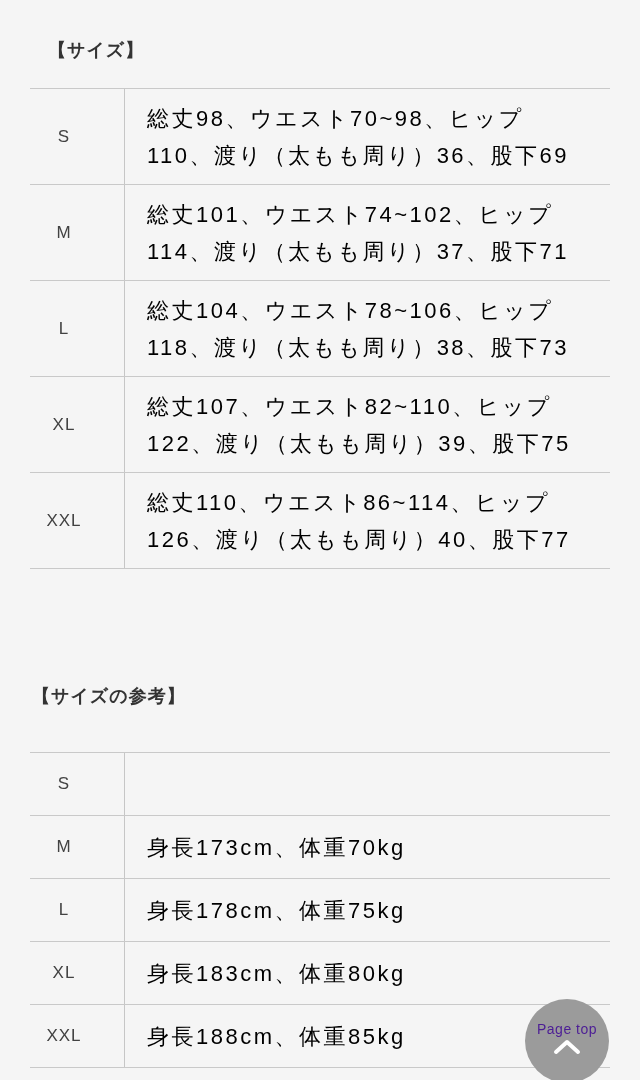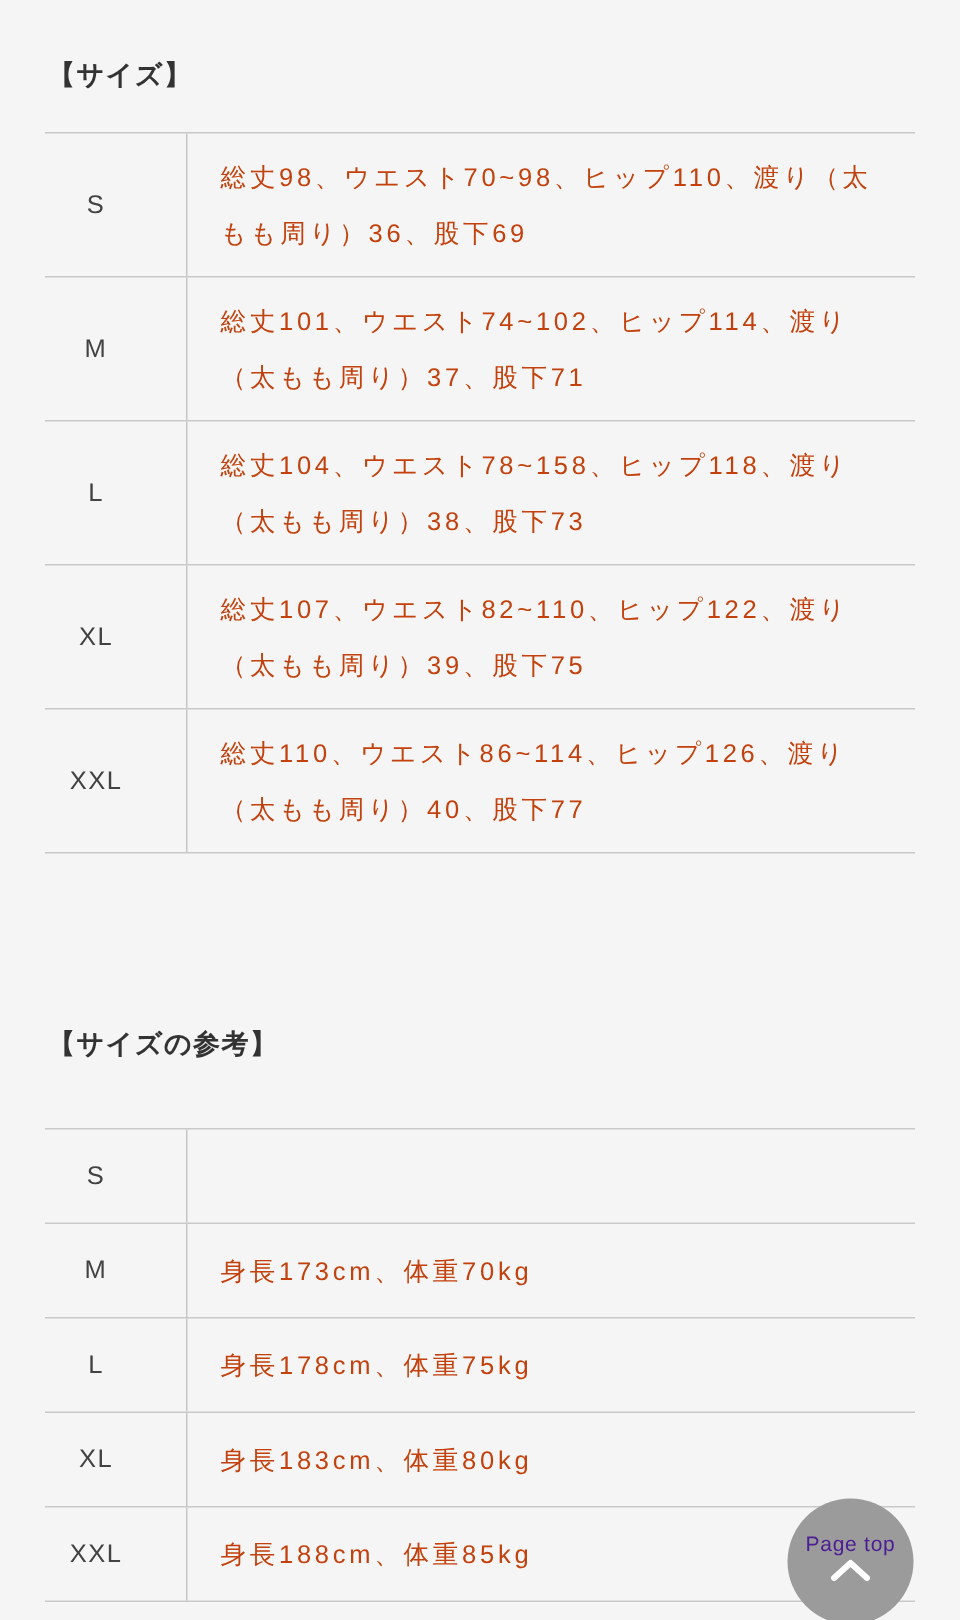--- a/index.html
+++ b/index.html
@@ -17,21 +17,21 @@
     -webkit-font-smoothing: antialiased;
   }
   .section-heading {
     font-size: 18px;
     font-weight: 700;
     color: #333333;
     line-height: 24px;
     letter-spacing: 1px;
   }
   .heading-size {
-    margin: 38px 0 26px 32px;
+    margin: 38px 0 26px 48px;
   }
   .heading-size-ref {
     margin: 115px 0 44px 32px;
   }
   .size-table {
     margin-left: 30px;
     width: 580px;
     border-top: 1px solid #c9c9c9;
   }
   .size-row {
@@ -53,24 +53,24 @@
     color: #424242;
     letter-spacing: 1px;
     flex-shrink: 0;
   }
   .cell-detail {
     flex: 1;
     display: flex;
     align-items: center;
     box-sizing: border-box;
     padding: 10px 24px 10px 22px;
-    font-size: 17px;
+    font-size: 22px;
     line-height: 37px;
     letter-spacing: 2.5px;
-    color: #c2410c;
+    color: #000000;
   }
   .page-top-button {
     position: absolute;
     left: 525px;
     top: 999px;
     width: 84px;
     height: 84px;
     border-radius: 50%;
     background: #9b9b9b;
     border: none;
@@ -105,21 +105,21 @@
     <div class="size-row">
       <div class="cell-label">S</div>
       <div class="cell-detail">総丈98、ウエスト70~98、ヒップ110、渡り（太もも周り）36、股下69</div>
     </div>
     <div class="size-row">
       <div class="cell-label">M</div>
       <div class="cell-detail">総丈101、ウエスト74~102、ヒップ114、渡り（太もも周り）37、股下71</div>
     </div>
     <div class="size-row">
       <div class="cell-label">L</div>
-      <div class="cell-detail">総丈104、ウエスト78~158、ヒップ118、渡り（太もも周り）38、股下73</div>
+      <div class="cell-detail">総丈104、ウエスト78~106、ヒップ118、渡り（太もも周り）38、股下73</div>
     </div>
     <div class="size-row">
       <div class="cell-label">XL</div>
       <div class="cell-detail">総丈107、ウエスト82~110、ヒップ122、渡り（太もも周り）39、股下75</div>
     </div>
     <div class="size-row">
       <div class="cell-label">XXL</div>
       <div class="cell-detail">総丈110、ウエスト86~114、ヒップ126、渡り（太もも周り）40、股下77</div>
     </div>
   </div>

